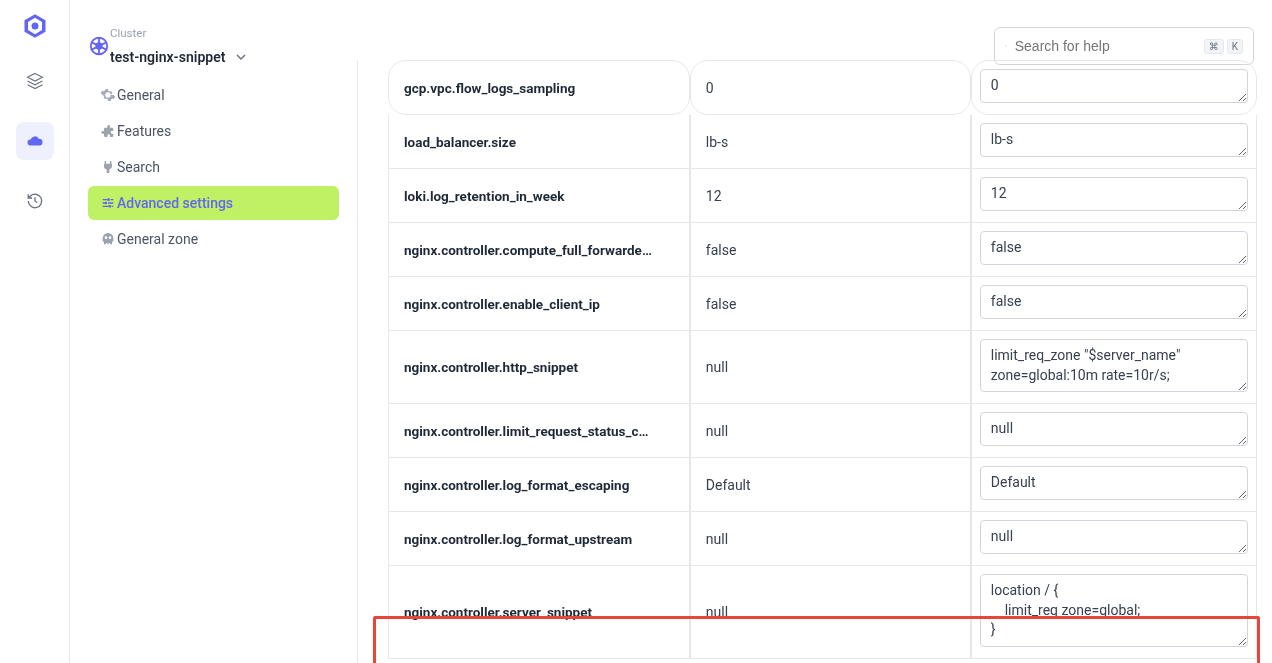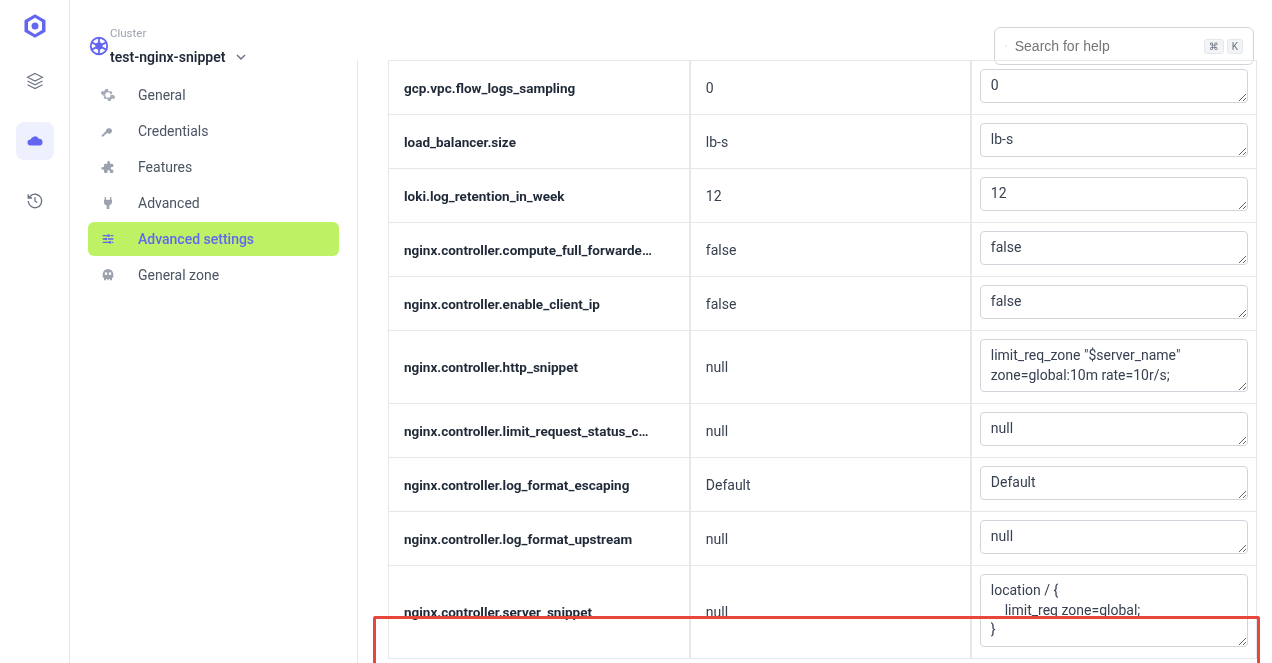--- a/index.html
+++ b/index.html
@@ -26,30 +26,30 @@
     .header .search svg { width: 16px; height: 16px; }
     .header .search input { border: none; outline: none; flex: 1; font-size: 14px; color: #374151; background: transparent; }
     .header .search .kbd { display: flex; gap: 3px; }
     .header .search .kbd span { font-size: 10px; background: #f3f4f6; border: 1px solid #e5e7eb; border-radius: 3px; padding: 1px 4px; color: #6b7280; }
     
     
     .main { position: absolute; left: 70px; top: 60px; right: 0; bottom: 0; display: flex; }
     
     
     .sidebar { width: 288px; border-right: 1px solid #e5e7eb; padding: 18px 18px; }
-    .sidebar .nav-item { display: flex; align-items: flex-start; gap: 22px; padding: 9px 12px; border-radius: 6px; color: #4b5563; cursor: pointer; font-size: 14px; margin-bottom: 2px; }
+    .sidebar .nav-item { display: flex; align-items: flex-start; gap: 1px; padding: 9px 12px; border-radius: 6px; color: #4b5563; cursor: pointer; font-size: 14px; margin-bottom: 2px; }
     .sidebar .nav-item svg { width: 16px; height: 16px; color: #9ca3af; }
     .sidebar .nav-item.active { background: #bef264; color: #6366f1; font-weight: 500; }
     .sidebar .nav-item.active svg { color: #6366f1; }
     
     
     .content { flex: 1; padding: 0 15px 10px 30px; overflow-y: auto; }
     .table { width: 100%; border-collapse: separate; border-spacing: 0; }
     .table td { border: 1px solid #e5e7eb; border-top: none; padding: 12px 15px; vertical-align: middle; }
-    .table tr:first-child td { border-top: 1px solid #e5e7eb; }
+    .table tr:first-child td { border-top: 1px solid #e5e7eb; border-radius: 18px; }
     .table td.keycol { width: 290px; font-weight: 700; font-size: 13.5px; color: #1f2937; white-space: nowrap; overflow: hidden; text-overflow: ellipsis; max-width: 290px; }
     .table td.defcol { width: 270px; color: #374151; }
     .table td.valcol { width: 275px; padding: 8px; }
     .table textarea { width: 100%; border: 1px solid #d1d5db; border-radius: 4px; padding: 6px 10px; font-family: inherit; font-size: 14px; color: #374151; resize: both; min-height: 34px; line-height: 1.4; }
     
     .row-wrap { position: relative; }
     .hl-box { position: absolute; border: 3px solid #e8463a; border-radius: 2px; left: -15px; right: -3px; pointer-events: none; z-index: 5; }
   </style>
 </head>
 <body>
@@ -114,35 +114,29 @@
 
     <div class="sidebar">
       <div class="nav-item">
         <svg viewBox="0 0 24 24" fill="currentColor">
             <path d="M12 8a4 4 0 100 8 4 4 0 000-8zm9 4a7 7 0 01-.1 1.2l2 1.6-2 3.4-2.4-.8a7 7 0 01-2 1.2l-.4 2.5h-4l-.4-2.5a7 7 0 01-2-1.2l-2.4.8-2-3.4 2-1.6A7 7 0 013 12a7 7 0 01.1-1.2l-2-1.6 2-3.4 2.4.8a7 7 0 012-1.2L7.9 3h4l.4 2.5a7 7 0 012 1.2l2.4-.8 2 3.4-2 1.6c.1.4.1.8.1 1.2z" opacity=".9"></path>
           </svg>
         <span>General</span>
       </div>
       <div class="nav-item">
         <svg viewBox="0 0 24 24" fill="currentColor">
-            <path d="M14 8a4 4 0 11-3 6.6L4 21l-2-2 7-7A4 4 0 0114 8z"></path>
-          </svg>
-        <span>Credentials</span>
-      </div>
-      <div class="nav-item">
-        <svg viewBox="0 0 24 24" fill="currentColor">
             <path d="M13 3a2 2 0 012 2v2h3a2 2 0 012 2v3h-2a2 2 0 100 4h2v3a2 2 0 01-2 2h-3v-2a2 2 0 10-4 0v2H8a2 2 0 01-2-2v-3H4a2 2 0 110-4h2V9a2 2 0 012-2h3V5a2 2 0 012-2z"></path>
           </svg>
         <span>Features</span>
       </div>
       <div class="nav-item">
         <svg viewBox="0 0 24 24" fill="currentColor">
             <path d="M9 3v4h6V3h2v4h1v4a5 5 0 01-4 4.9V21h-4v-5.1A5 5 0 016 11V7h1V3z"></path>
           </svg>
-        <span>Advanced</span>
+        <span>Search</span>
       </div>
       <div class="nav-item active">
         <svg viewBox="0 0 24 24" fill="currentColor">
             <path d="M4 6h8v2H4zm12 0h4v2h-4zM4 11h4v2H4zm8 0h8v2h-8zM4 16h10v2H4zm14 0h2v2h-2z"></path>
             <circle cx="13" cy="7" r="2"></circle>
             <circle cx="9" cy="12" r="2"></circle>
             <circle cx="15" cy="17" r="2"></circle>
           </svg>
         <span>Advanced settings</span>
       </div>

